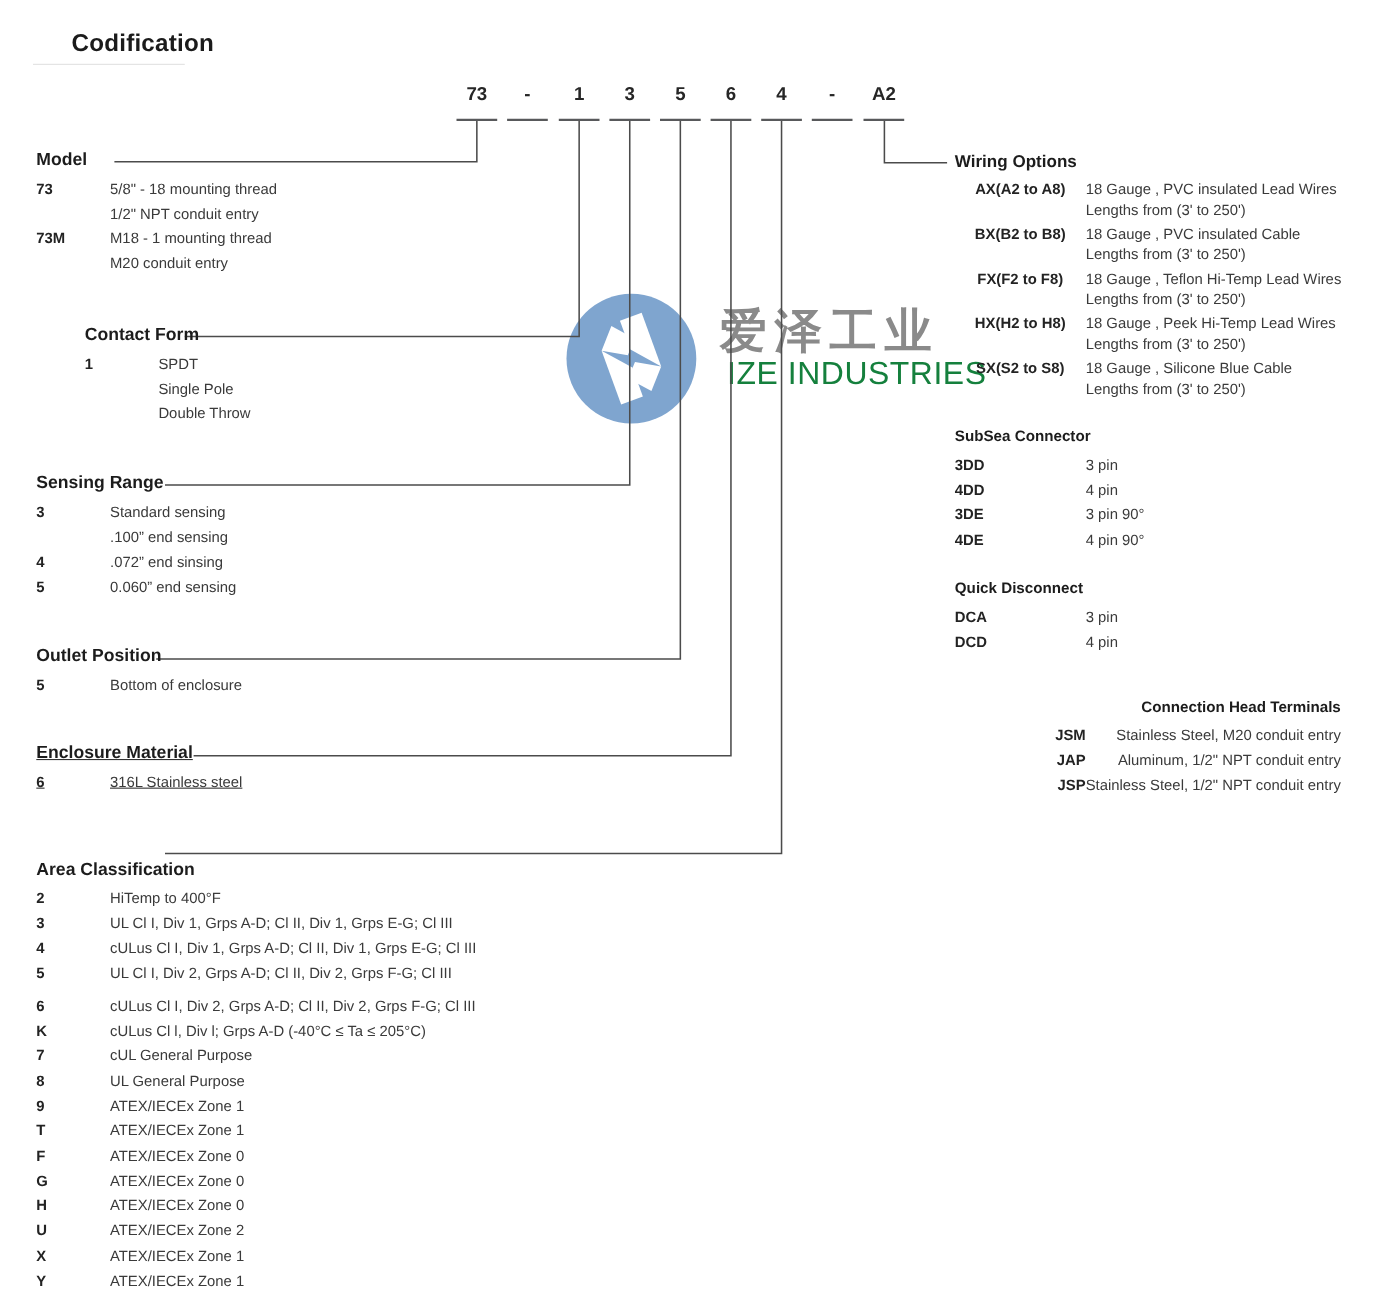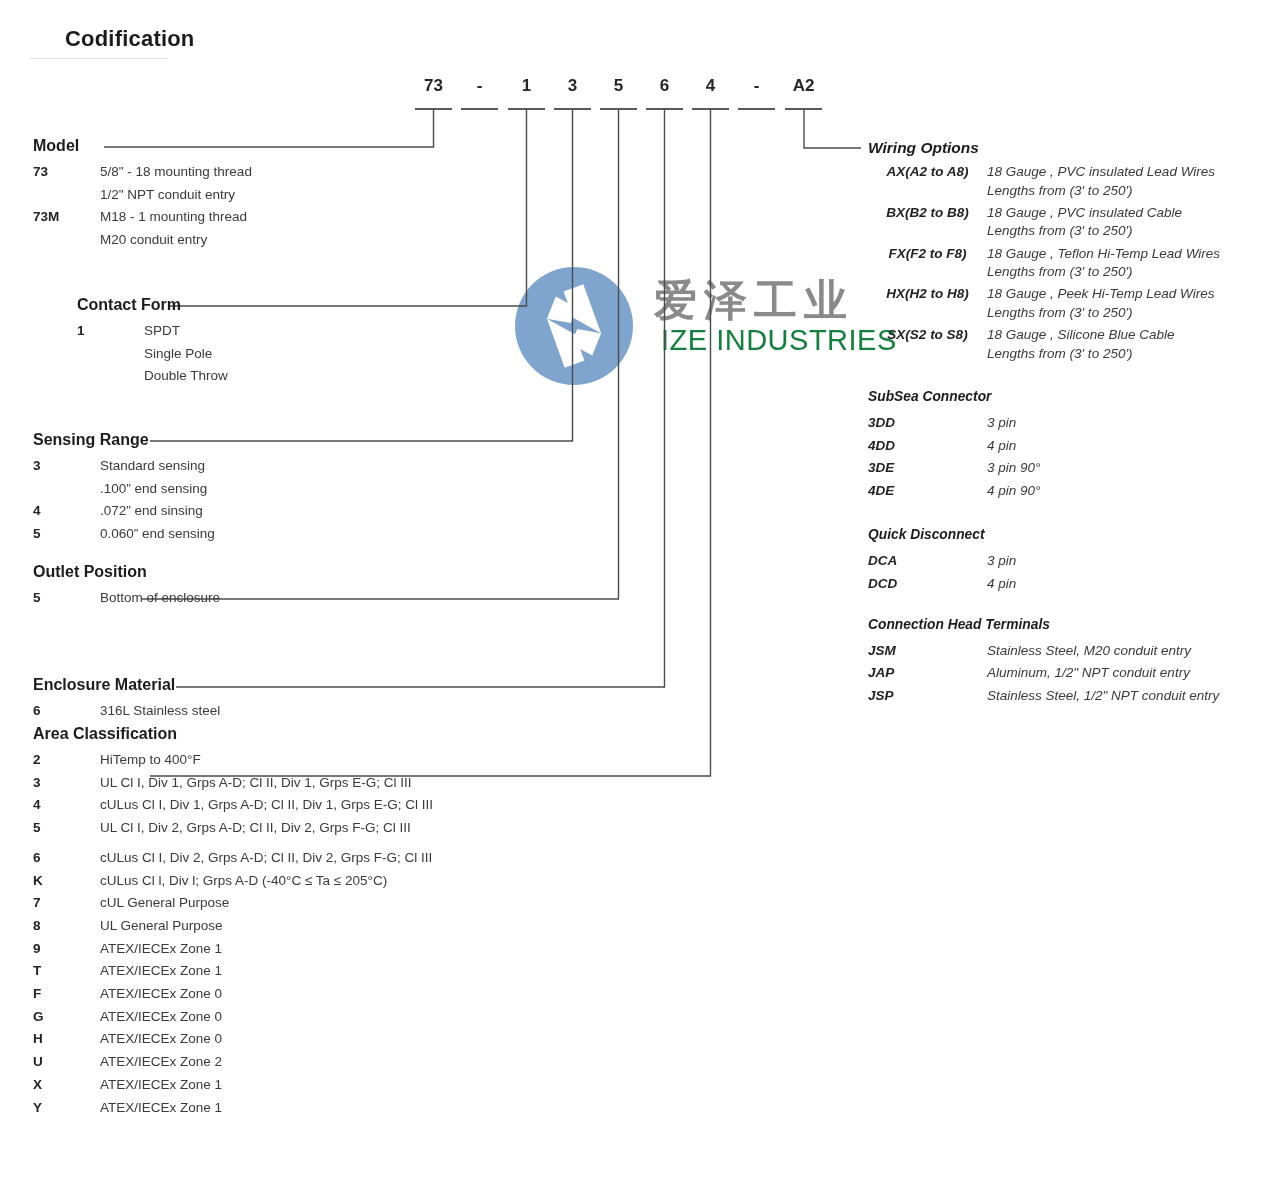--- a/index.html
+++ b/index.html
@@ -46,30 +46,30 @@
     white-space:nowrap;
   }
   .row .code{font-weight:bold;color:#232323;}
   .row.gap-top{margin-top:7px;}
 
   
   .sec-left{left:33px;}
   #sec-model{top:136px;}
   #sec-contact{top:295px;margin-left:44px;}
   #sec-sensing{top:430px;}
-  #sec-outlet{top:562px;}
-  #sec-enclosure{top:675px;}
-  #sec-area{top:724px;}
-
-  
-  .sec-right{left:868px;font-style:italic;}
+  #sec-outlet{top:587px;}
+  #sec-enclosure{top:675px;text-decoration:underline;}
+  #sec-area{top:781px;}
+
+  
+  .sec-right{left:868px;}
   #sec-wiring{top:138px;}
   #sec-subsea{top:388px;}
   #sec-quick{top:526px;}
-  #sec-connhead{top:616px;}
+  #sec-connhead{top:634px;text-align:right;}
 
   #sec-wiring h3{font-size:15.5px;}
   #sec-subsea h3,#sec-quick h3,#sec-connhead h3{font-size:13.8px;line-height:18px;margin-bottom:6px;}
 
   .sec-right .row{grid-template-columns:119px auto;}
   #sec-wiring .row{line-height:18.6px;margin-bottom:3.6px;}
   #sec-wiring .row .code{padding-top:0;text-align:center;}
   #sec-connhead .row{line-height:22.4px;}
 
   

